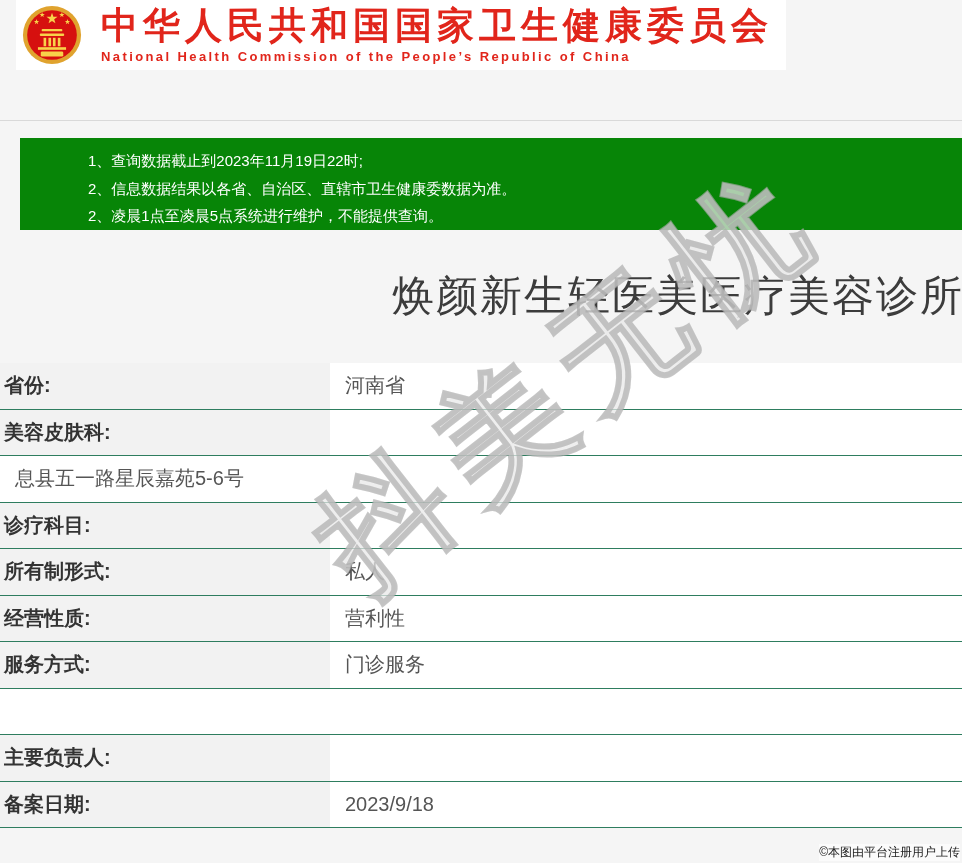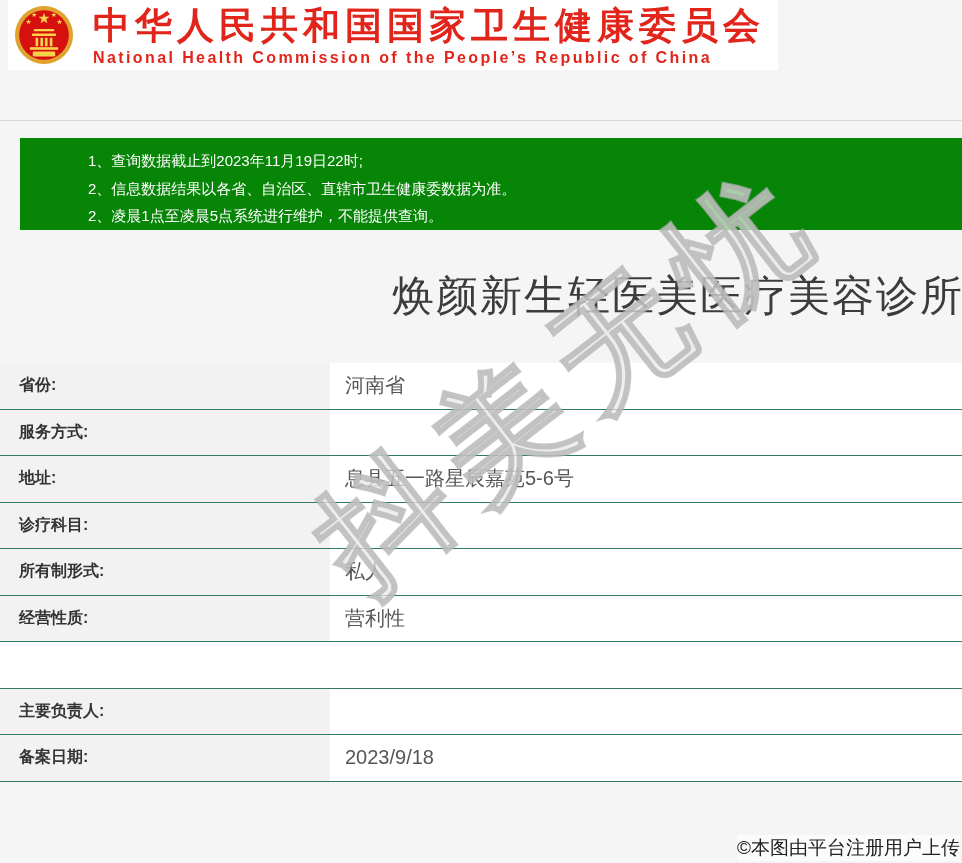--- a/index.html
+++ b/index.html
@@ -4,31 +4,31 @@
 <style>
   * { margin:0; padding:0; box-sizing:border-box; }
   html,body { width:962px; height:863px; }
   body { font-family:"Liberation Sans","DejaVu Sans",sans-serif; }
   .page {
     position:relative; width:962px; height:863px;
     background:var(--page-bg,#f5f5f5); overflow:hidden;
   }
   
   .header {
-    position:absolute; left:8px; top:0; width:770px; height:70px;
+    position:absolute; left:16px; top:0; width:770px; height:70px;
     background:#ffffff; display:flex; align-items:center; text-decoration:none; cursor:pointer;
   }
   .emblem { position:absolute; left:6px; top:3px; width:60px; height:64px; }
   .header-titles { position:absolute; left:85px; top:5px; width:660px; }
   .title-cn {
     color:var(--brand-red,#e1251b); font-size:37px; font-weight:bold;
     letter-spacing:5px; white-space:nowrap; line-height:42px;
   }
   .title-en {
-    color:var(--brand-red,#e1251b); font-size:16px; font-weight:bold;
+    color:var(--brand-red,#e1251b); font-size:13px; font-weight:bold;
     letter-spacing:2.4px; white-space:nowrap; margin-top:2px;
   }
   .top-divider {
     position:absolute; left:0; top:120px; width:962px; height:1px; background:#d9d9d9;
   }
   
   .notice {
     position:absolute; left:20px; top:138px; width:942px; height:92px;
     background:var(--notice-green,#078507); color:var(--notice-text,#ffffff);
     font-size:15px; line-height:27.5px; padding:9px 10px 0 68px; white-space:nowrap;
@@ -40,43 +40,43 @@
     color:var(--title-text,#3c3c3c); white-space:nowrap;
   }
   
   .table { position:absolute; left:0; top:363px; width:962px; }
   .row {
     display:flex; align-items:stretch; height:46.5px; background:#ffffff;
     border-bottom:1px solid var(--row-divider-green,#2e7d5f);
   }
   .cell-label {
     width:330px; background:var(--label-cell-bg,#f2f2f2);
-    display:flex; align-items:center; padding-left:19px;
-    font-size:16px; font-weight:bold; color:var(--label-text,#333333);
+    display:flex; align-items:center; padding-left:4px;
+    font-size:20px; font-weight:bold; color:var(--label-text,#333333);
   }
   .cell-gap { width:9px; background:#ffffff; }
   .cell-value {
     flex:1; display:flex; align-items:center; padding-left:6px;
     font-size:20px; color:var(--value-text,#555555); white-space:nowrap;
   }
   
   .watermark {
     position:absolute; left:240px; top:230px; width:660px; height:300px;
     display:flex; align-items:center; justify-content:center;
     transform:rotate(-38deg);
     font-size:128px; font-weight:bold; letter-spacing:20px; white-space:nowrap;
     color:rgba(255,255,255,0.55);
     -webkit-text-stroke:2px rgba(170,170,170,0.65);
     text-shadow:0 0 1px rgba(160,160,160,0.4);
     pointer-events:none; z-index:5;
   }
   
   .copyright {
     position:absolute; right:2px; bottom:2px; z-index:6;
-    font-size:19px; color:#222222; background:rgba(255,255,255,0.6); white-space:nowrap;
+    font-size:12px; color:#222222; background:rgba(255,255,255,0.6); white-space:nowrap;
   }
 </style>
 </head>
 <body>
 
 <div class="page">
 
   <a class="header">
     <svg class="emblem" viewBox="0 0 64 64" aria-hidden="true">
       <defs>
@@ -116,41 +116,45 @@
 
   <h1 class="result-title">焕颜新生轻医美医疗美容诊所</h1>
 
   <div class="table" id="record-table">
       <div class="row">
         <div class="cell-label">省份:</div>
         <div class="cell-gap"></div>
         <div class="cell-value">河南省</div>
       </div>
       <div class="row">
-        <div class="cell-label">服务方式:</div>
+        <div class="cell-label">美容皮肤科:</div>
         <div class="cell-gap"></div>
       </div>
       <div class="row">
-        <div class="cell-label">地址:</div>
         <div class="cell-gap"></div>
         <div class="cell-value">息县五一路星辰嘉苑5-6号</div>
       </div>
       <div class="row">
         <div class="cell-label">诊疗科目:</div>
         <div class="cell-gap"></div>
       </div>
       <div class="row">
         <div class="cell-label">所有制形式:</div>
         <div class="cell-gap"></div>
         <div class="cell-value">私人</div>
       </div>
       <div class="row">
         <div class="cell-label">经营性质:</div>
         <div class="cell-gap"></div>
         <div class="cell-value">营利性</div>
+      </div>
+      <div class="row">
+        <div class="cell-label">服务方式:</div>
+        <div class="cell-gap"></div>
+        <div class="cell-value">门诊服务</div>
       </div>
       <div class="row">
         <div class="cell-gap"></div>
       </div>
       <div class="row">
         <div class="cell-label">主要负责人:</div>
         <div class="cell-gap"></div>
       </div>
       <div class="row">
         <div class="cell-label">备案日期:</div>

